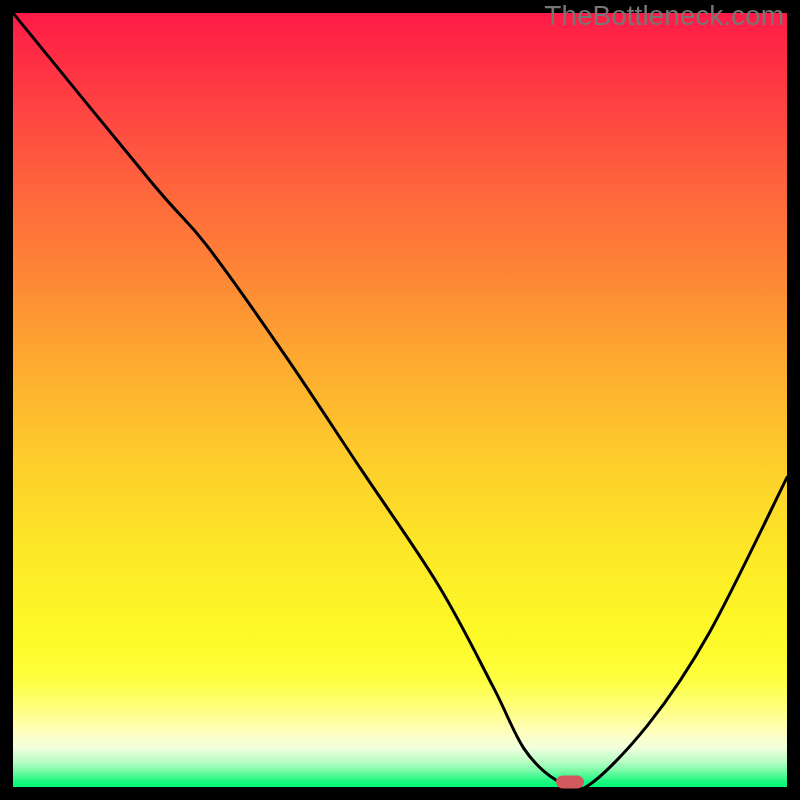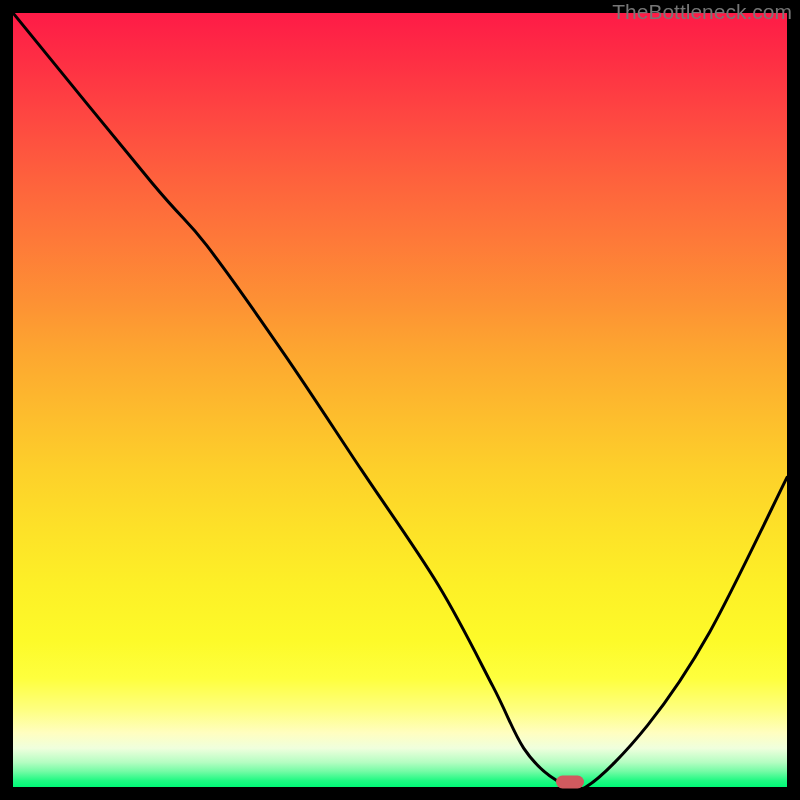--- a/index.html
+++ b/index.html
@@ -66,24 +66,24 @@
     position: absolute;
     width: 28px;
     height: 13px;
     border-radius: 7px;
     background: #d15a5f;
     transform: translate(-50%, -50%);
   }
   .watermark {
     position: absolute;
     top: 0px;
-    right: 8px;
+    right: 16px;
     color: #767676;
     font-family: Arial, Helvetica, sans-serif;
-    font-size: 21px;
+    font-size: 28px;
     font-weight: 400;
     letter-spacing: 0px;
   }
 </style>
 </head>
 <body>
 
 <div class="frame">
   <div class="plot-area">
     <div class="grad"></div>

